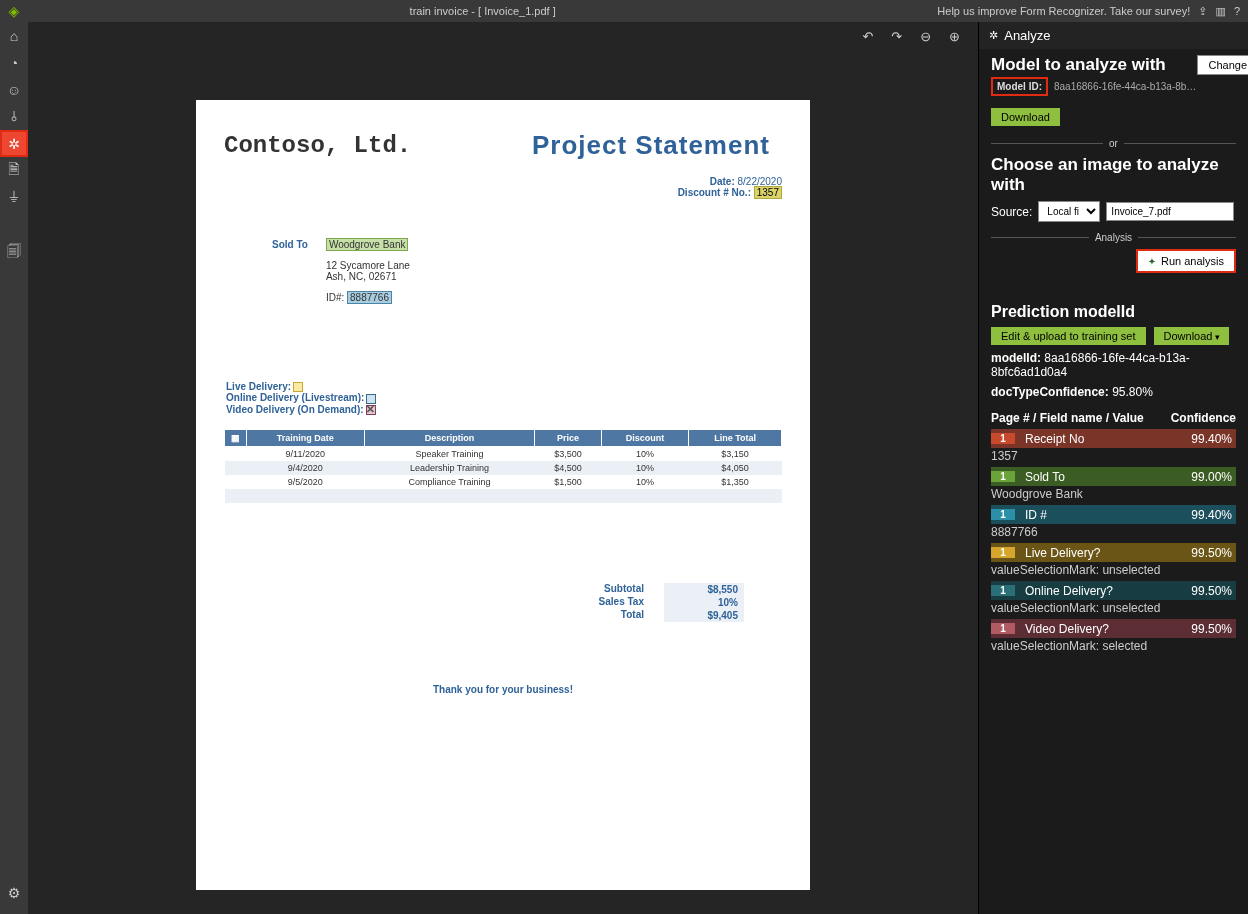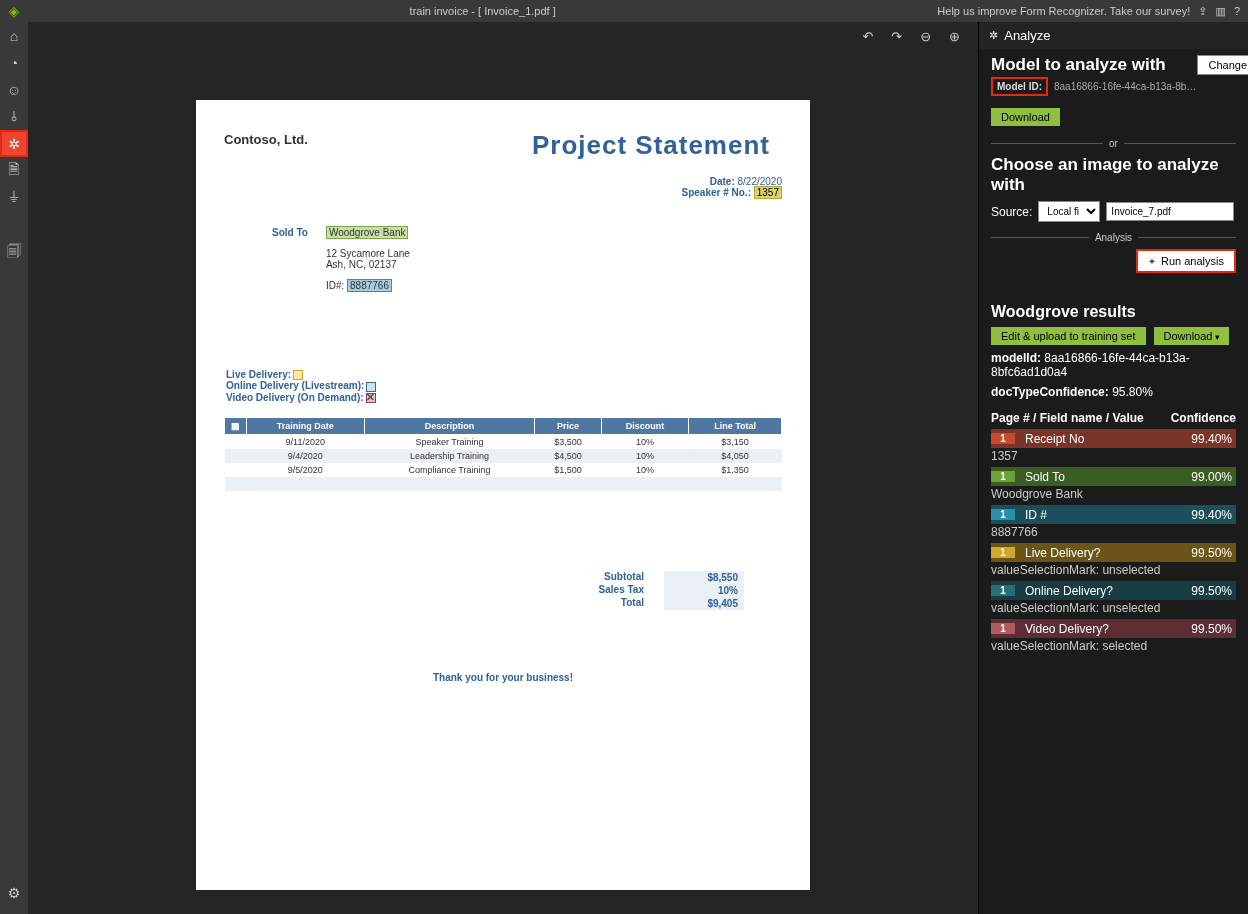--- a/index.html
+++ b/index.html
@@ -11,21 +11,21 @@
 .topbar .right span { cursor:pointer; }
 .left-rail { position:absolute; left:0; top:22px; width:28px; height:892px; background:#393939; display:flex; flex-direction:column; align-items:center; }
 .left-rail .icon { width:28px; height:27px; display:flex; align-items:center; justify-content:center; color:#ccc; font-size:14px; cursor:pointer; }
 .left-rail .icon.active { background:#ed4731; border:2px solid #e02a12; color:#fff; }
 .left-rail .settings { margin-top:auto; margin-bottom:8px;}
 .main { position:absolute; left:28px; top:22px; width:950px; height:892px; background:#252526; }
 .toolbar { height:28px; display:flex; justify-content:flex-end; align-items:center; gap:18px; padding-right:18px; color:#ccc; font-size:13px;}
 .toolbar span{cursor:pointer;}
 .doc-wrap{ position:relative; display:flex; justify-content:center; padding-top:50px;}
 .doc { width:614px; height:790px; background:#fff; color:#000; padding:32px 28px 20px 28px; font-size:11px; position:relative;}
-.doc .company { font-family:Liberation Sans, sans-serif; font-weight:900; font-size:13px; color:#333; letter-spacing:0px;}
+.doc .company { font-family:Liberation Mono, monospace; font-weight:900; font-size:24px; color:#333; letter-spacing:0px;}
 .doc .stmt { position:absolute; right:40px; top:30px; font-size:26px; color:#2f6298; font-weight:700; letter-spacing:1px;}
 .doc .meta { position:absolute; right:28px; top:76px; text-align:right; font-size:10px; color:#2f6298;}
 .doc .meta b{font-weight:700;}
 .doc .meta .hl{ background:#d9d36a; border:1px solid #b0a83c; padding:0 2px; color:#000;}
 .doc .soldto{ margin-top:80px; margin-left:48px; display:flex; gap:18px;}
 .doc .soldto .lbl{ font-weight:700; color:#2f6298; font-size:10px;}
 .doc .soldto .body{ font-size:10px; color:#333;}
 .doc .soldto .hl2{ background:#c7e0a9; border:1px solid #7aa84a; padding:0 2px;}
 .doc .soldto .hl3{ background:#a9cde0; border:1px solid #4a85a8; padding:0 2px;}
 .doc .delivery{ margin-top:78px; display:flex; justify-content:space-between; font-size:10px; color:#2f6298; font-weight:600; padding:0 2px;flex-direction:column;}
@@ -115,28 +115,28 @@
     <span>↷</span>
     <span>⊖</span>
     <span>⊕</span>
   </div>
   <div class="doc-wrap">
     <div class="doc">
       <div class="company">Contoso, Ltd.</div>
       <div class="stmt">Project Statement</div>
       <div class="meta">
         <div><b>Date:</b> <span>8/22/2020</span></div>
-        <div><b>Speaker # No.:</b> <span class="hl">1357</span></div>
+        <div><b>Discount # No.:</b> <span class="hl">1357</span></div>
       </div>
       <div class="soldto">
         <div class="lbl">Sold To</div>
         <div class="body">
           <div><span class="hl2">Woodgrove Bank</span></div>
           <div style="margin-top:10px">12 Sycamore Lane</div>
-          <div>Ash, NC, 02137</div>
+          <div>Ash, NC, 02671</div>
           <div style="margin-top:10px"><span>ID#:</span> <span class="hl3">8887766</span></div>
         </div>
       </div>
       <div class="delivery">
         <span><span>Live Delivery:</span><span class="box y"></span></span>
         <span><span>Online Delivery (Livestream):</span><span class="box b"></span></span>
         <span><span>Video Delivery (On Demand):</span><span class="box p"></span></span>
       </div>
       <table class="items">
         <tbody>
@@ -233,21 +233,21 @@
     <div class="or-line" style="margin-top:10px">
         <span>Analysis</span>
       </div>
     <div class="run-wrap">
         <div class="run-btn">
           <span>Run analysis</span>
         </div>
       </div>
   </div>
   <div class="sec pred">
-    <h3>Woodgrove results</h3>
+    <h3>Prediction modelId</h3>
     <div class="btns">
       <button class="btn green">Edit &amp; upload to training set</button>
       <button class="btn green dd">Download</button>
     </div>
     <div class="kv"><b>modelId:</b> <span>8aa16866-16fe-44ca-b13a-8bfc6ad1d0a4</span></div>
     <div class="kv"><b>docTypeConfidence:</b> <span>95.80%</span></div>
     <div class="cols">
         <span>Page # / Field name / Value</span>
         <span>Confidence</span>
       </div>

